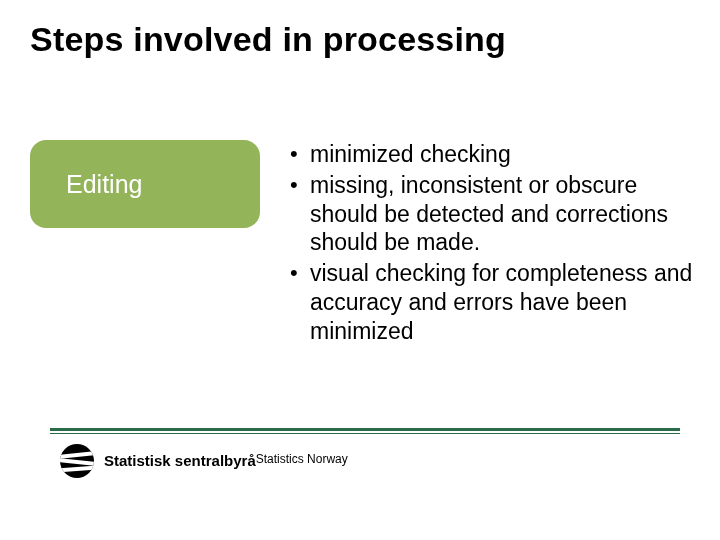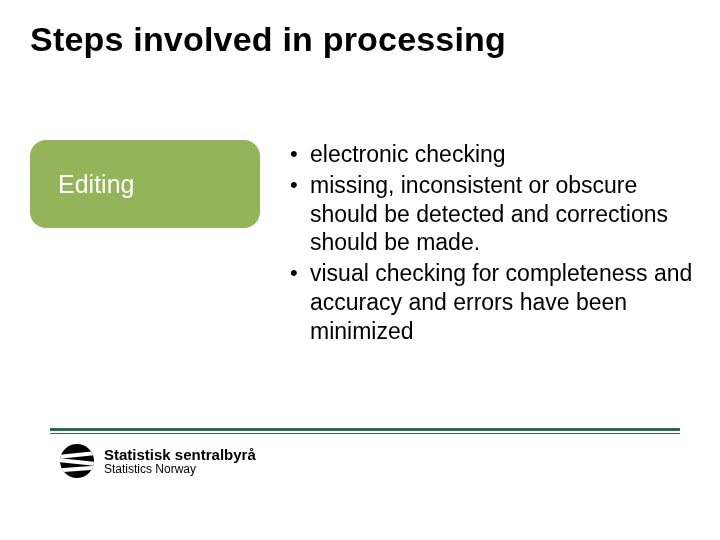--- a/index.html
+++ b/index.html
@@ -40,21 +40,21 @@
     align-items: flex-start;
   }
 
   .pill {
     width: 230px;
     height: 88px;
     background: #94b459;
     border-radius: 16px;
     display: flex;
     align-items: center;
-    padding-left: 28px;
+    padding-left: 36px;
     box-sizing: border-box;
     color: #ffffff;
     font-size: 25px;
     flex: 0 0 230px;
   }
 
   .bullets {
     flex: 1;
     padding-left: 30px;
     font-size: 23px;
@@ -123,21 +123,21 @@
     width: 100%;
     height: 4px;
     background: #ffffff;
   }
   .logo-circle .band.b1 { top: 9px; transform: skewY(-6deg); }
   .logo-circle .band.b2 { top: 16px; transform: skewY(6deg); }
   .logo-circle .band.b3 { top: 23px; transform: skewY(-4deg); }
 
   .logo-text {
     display: flex;
-    flex-direction: column;
+    flex-direction: row;
     line-height: 1.05;
   }
 
   .logo-text .line1 {
     font-weight: 700;
     font-size: 15px;
     color: #000;
   }
 
   .logo-text .line2 {
@@ -153,21 +153,21 @@
   <div class="title">Steps involved in processing</div>
 
   <div class="content-row">
 
     <div class="pill">
       <span>Editing</span>
     </div>
 
     <div class="bullets">
       <ul>
-        <li>electronic checking</li>
+        <li>minimized checking</li>
         <li>missing, inconsistent or obscure should be detected and corrections should be made.</li>
         <li>visual checking for completeness and accuracy and errors have been minimized</li>
       </ul>
     </div>
 
   </div>
 
   <div class="footer">
     <div class="rule-thick"></div>
     <div class="rule-thin"></div>

